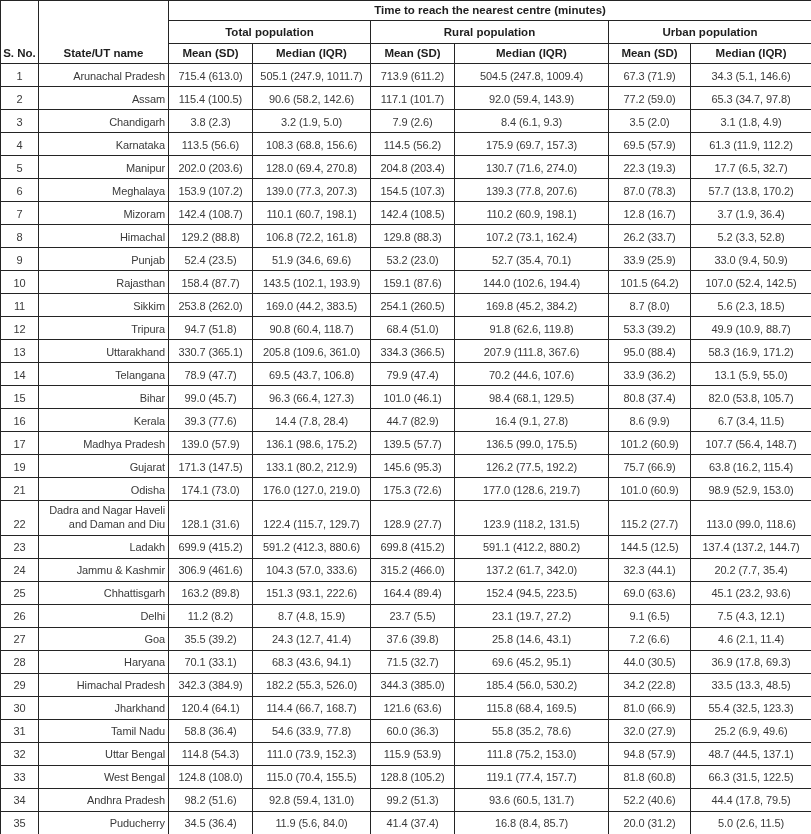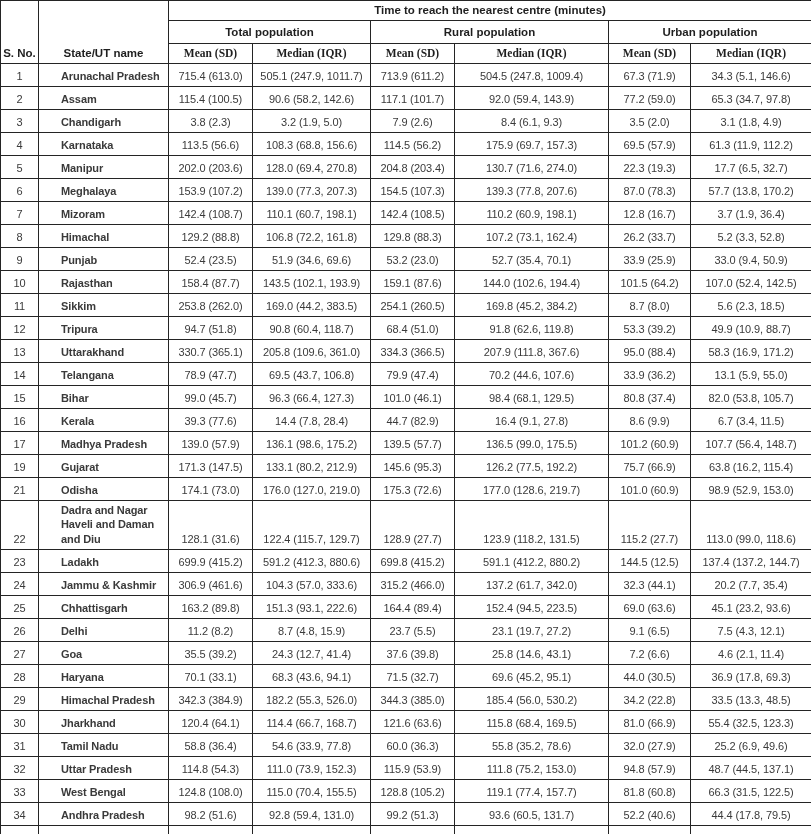--- a/index.html
+++ b/index.html
@@ -25,41 +25,40 @@
     font-size: 11.5px;
     font-weight: 700;
     color: #1f1f1f;
     text-align: center;
     vertical-align: middle;
     padding: 1px 2px;
     line-height: 1.25;
   }
   table.stats thead tr.h1 th { height: 17px; }
   table.stats thead tr.h2 th { height: 20px; }
-  table.stats thead tr.h3 th { height: 17px; font-family: Liberation Serif, serif; }
+  table.stats thead tr.h3 th { height: 17px; }
   table.stats th.corner {
     vertical-align: bottom;
     padding-bottom: 3px;
   }
   table.stats td {
     font-size: 11px;
     color: #3a3a3a;
     text-align: center;
     vertical-align: bottom;
     padding: 2px 3px 3px 3px;
     height: 17px;
     line-height: 1.3;
     letter-spacing: -0.1px;
     white-space: nowrap;
   }
   table.stats td.state {
-    text-align: left;
-    padding-left: 22px;
+    text-align: right;
+    padding-left: 10px;
     white-space: normal;
-    font-weight: bold;
   }
 </style>
 </head>
 <body>
 
 <table class="stats">
   <colgroup>
     <col style="width:38px">
     <col style="width:130px">
     <col style="width:84px">
@@ -375,21 +374,21 @@
         <td class="state">Tamil Nadu</td>
         <td>58.8 (36.4)</td>
         <td>54.6 (33.9, 77.8)</td>
         <td>60.0 (36.3)</td>
         <td>55.8 (35.2, 78.6)</td>
         <td>32.0 (27.9)</td>
         <td>25.2 (6.9, 49.6)</td>
       </tr>
       <tr>
         <td>32</td>
-        <td class="state">Uttar Pradesh</td>
+        <td class="state">Uttar Bengal</td>
         <td>114.8 (54.3)</td>
         <td>111.0 (73.9, 152.3)</td>
         <td>115.9 (53.9)</td>
         <td>111.8 (75.2, 153.0)</td>
         <td>94.8 (57.9)</td>
         <td>48.7 (44.5, 137.1)</td>
       </tr>
       <tr>
         <td>33</td>
         <td class="state">West Bengal</td>

